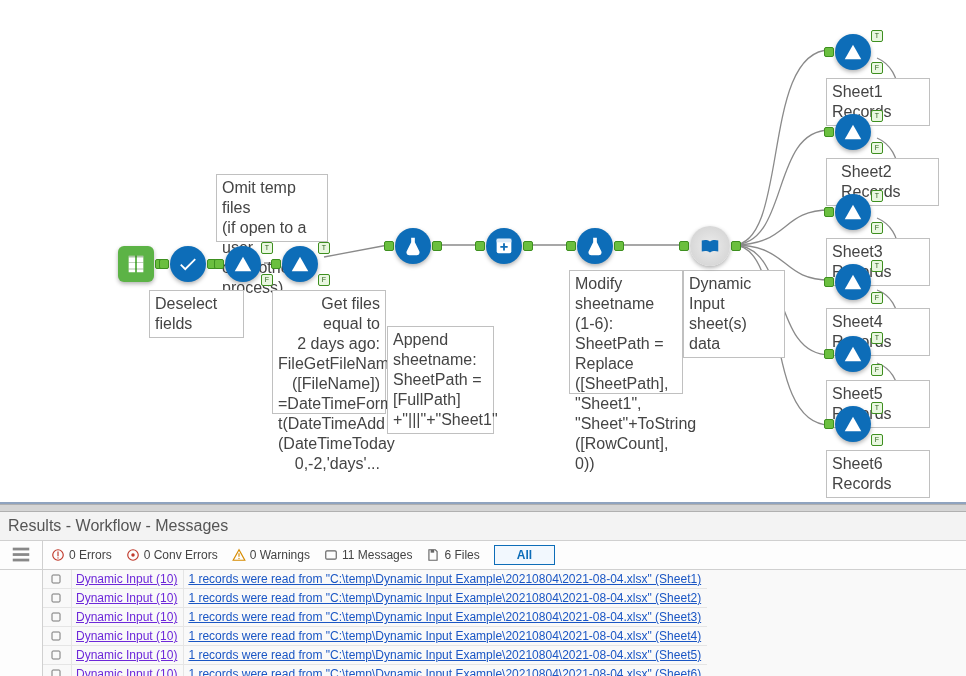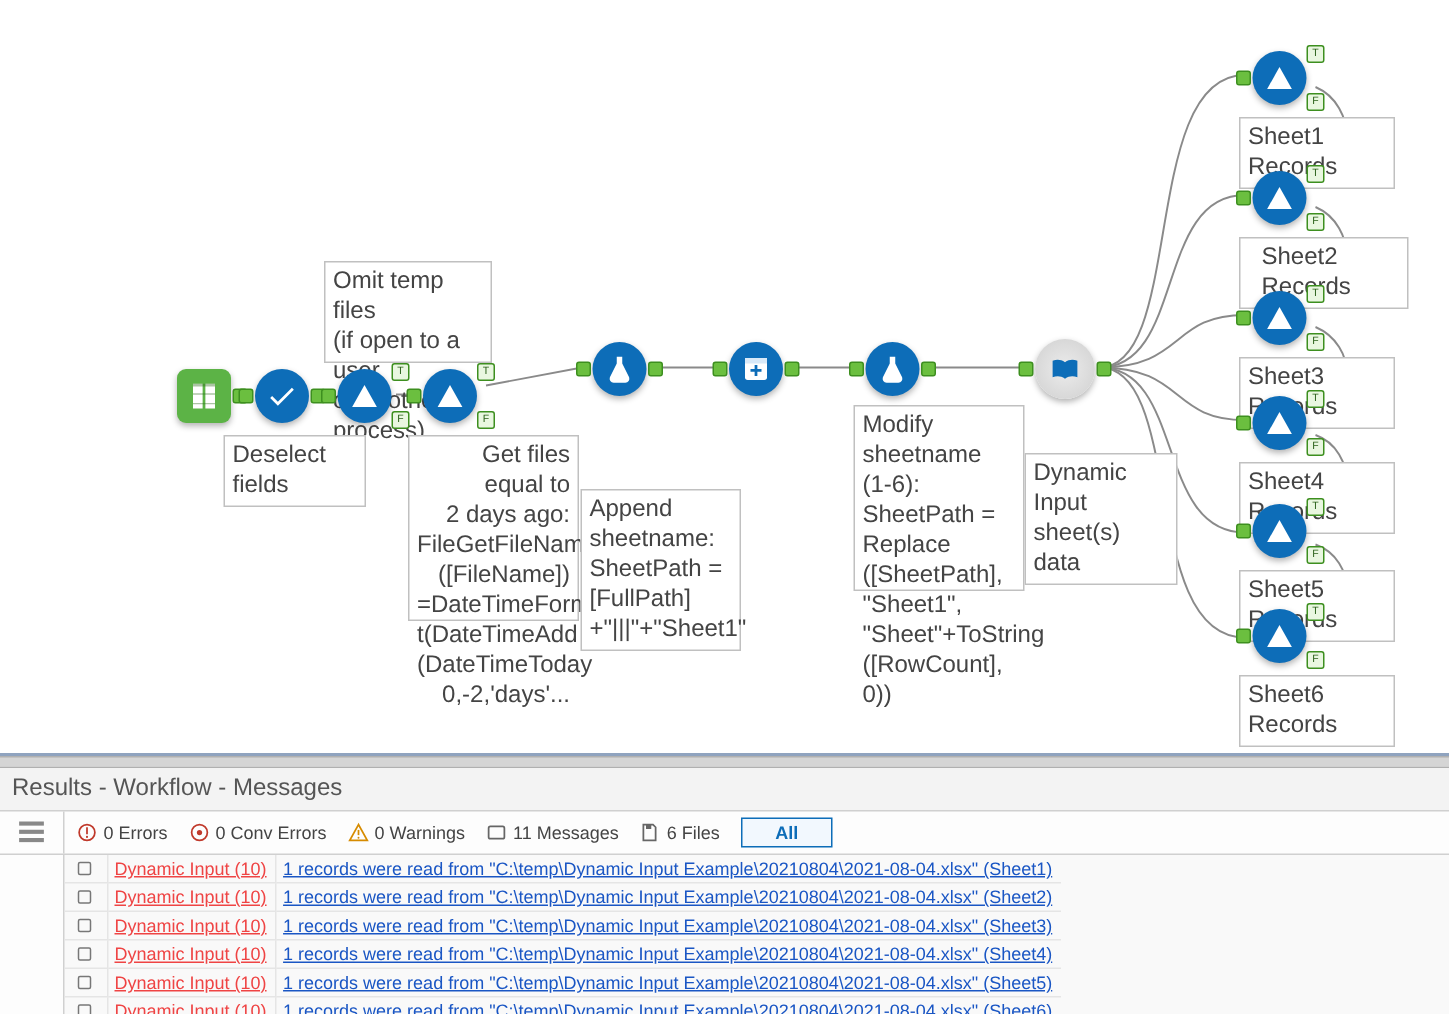--- a/index.html
+++ b/index.html
@@ -193,21 +193,21 @@
     vertical-align: middle;
     white-space: nowrap;
   }
   td.icon-cell {
     width: 18px;
     border-right: 1px solid #e5e5e5;
     text-align: center;
   }
   td.icon-cell svg { width: 12px; height: 12px; display: block; margin: auto; }
   td.tool-cell { border-right: 1px solid #e5e5e5; }
-  td.tool-cell a { color: #ef4444; }
+  td.tool-cell a { color: #6d28d9; }
   td.msg-cell a  { color: #1a56c4; text-decoration: underline; }
 </style>
 </head>
 <body>
 
 <div class="app">
 
   <div class="canvas-pane">
 
     <svg class="wires" viewBox="0 0 966 504" preserveAspectRatio="none">
@@ -253,21 +253,21 @@
 [FullPath]
 +"|||"+"Sheet1"</div>
     <div class="ann" style="left:569px; top:270px; width:102px; height:116px;">Modify
 sheetname (1-6):
 SheetPath =
 Replace
 ([SheetPath],
 "Sheet1",
 "Sheet"+ToString
 ([RowCount], 0))</div>
-    <div class="ann" style="left:683px; top:270px; width:90px;margin-top:32px;">Dynamic Input
+    <div class="ann" style="left:683px; top:270px; width:90px;">Dynamic Input
 sheet(s) data</div>
 
     <div class="ann" style="left:826px; top:78px;  width:92px;">Sheet1 Records</div>
     <div class="ann" style="left:826px; top:158px; width:92px;padding-left:14px;">Sheet2 Records</div>
     <div class="ann" style="left:826px; top:238px; width:92px;">Sheet3 Records</div>
     <div class="ann" style="left:826px; top:308px; width:92px;">Sheet4 Records</div>
     <div class="ann" style="left:826px; top:380px; width:92px;">Sheet5 Records</div>
     <div class="ann" style="left:826px; top:450px; width:92px;">Sheet6 Records</div>
 
     <div class="node" style="left:118px; top:246px;">

